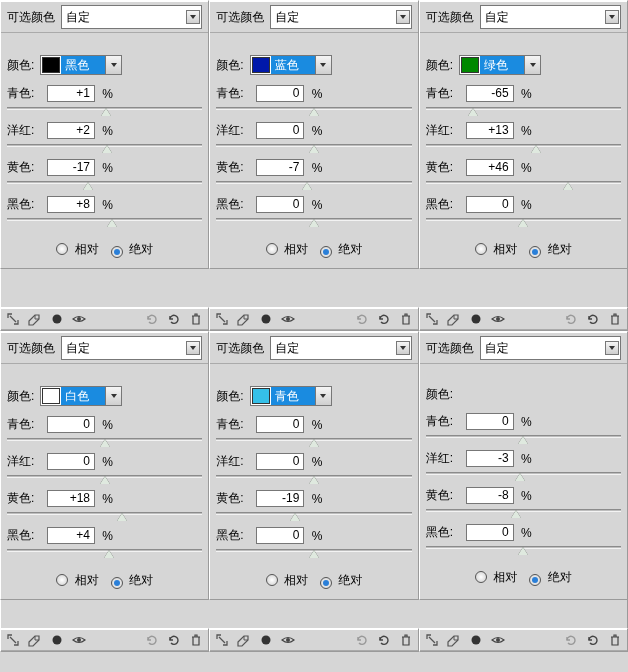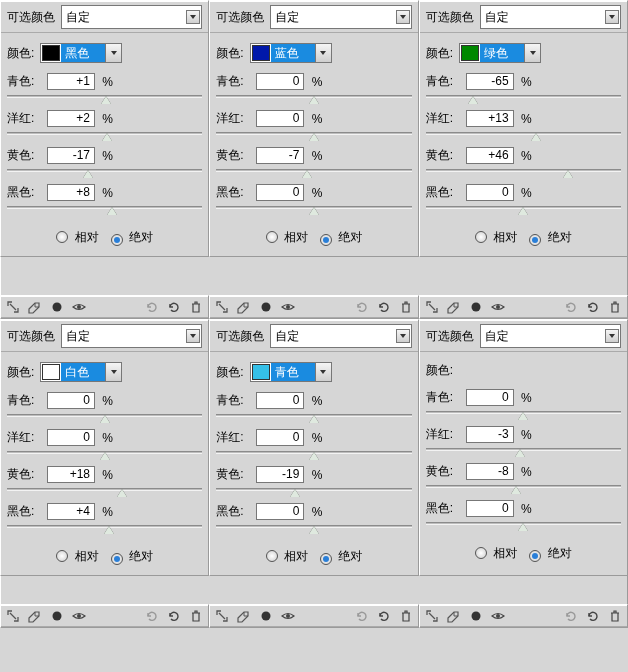--- a/index.html
+++ b/index.html
@@ -60,20 +60,21 @@
     border-right: 3px solid transparent;
     border-top: 4px solid #333;
   }
   .body {
     padding: 10px 6px 6px 6px;
   }
   .color-row {
     display: flex;
     align-items: center;
     margin-bottom: 10px;
+    margin-top: 12px;
   }
   .color-label {
     margin-right: 6px;
   }
   .color-dropdown {
     display: flex;
     align-items: center;
     border: 1px solid #777;
     background: #fff;
     height: 20px;

